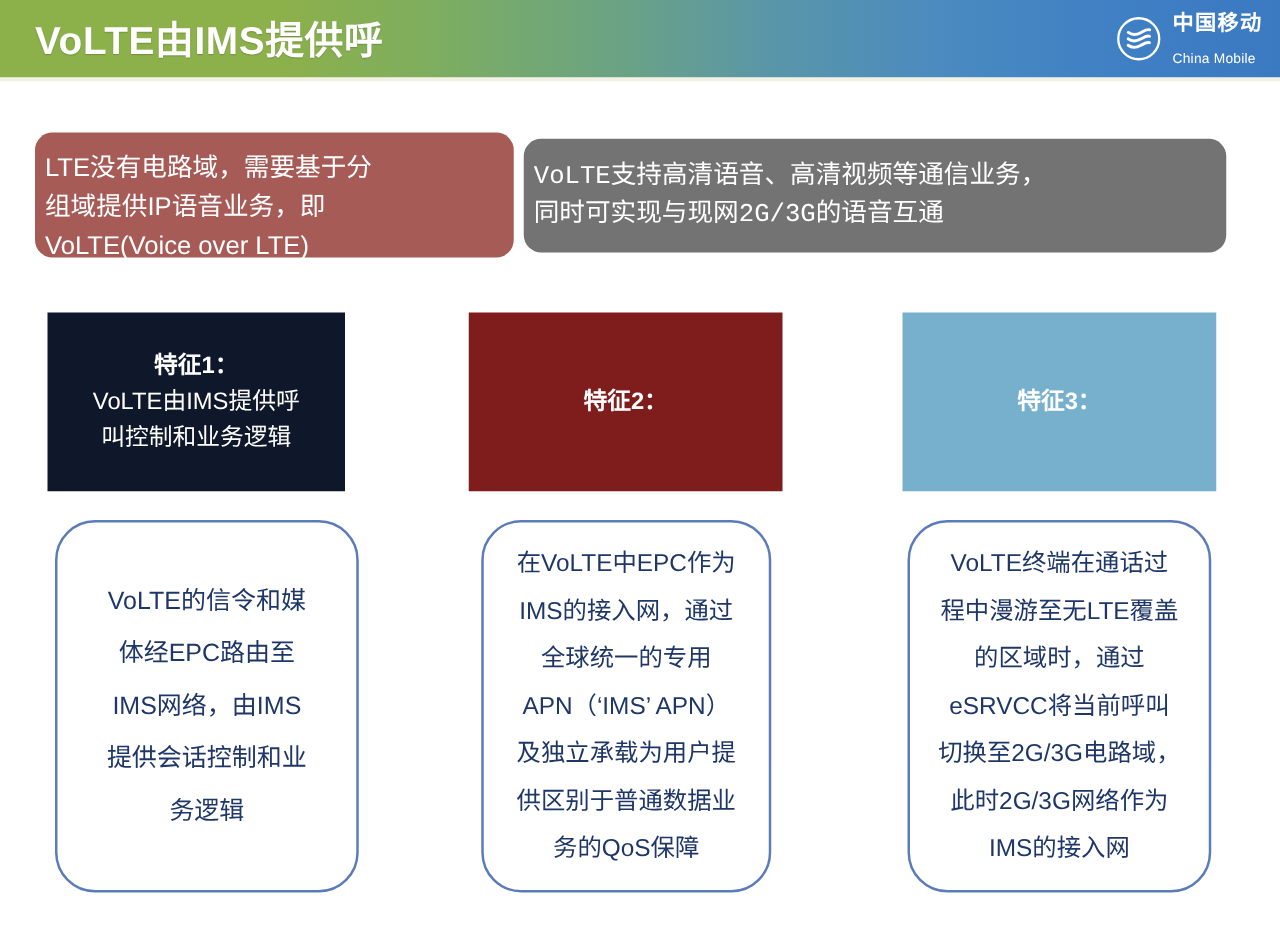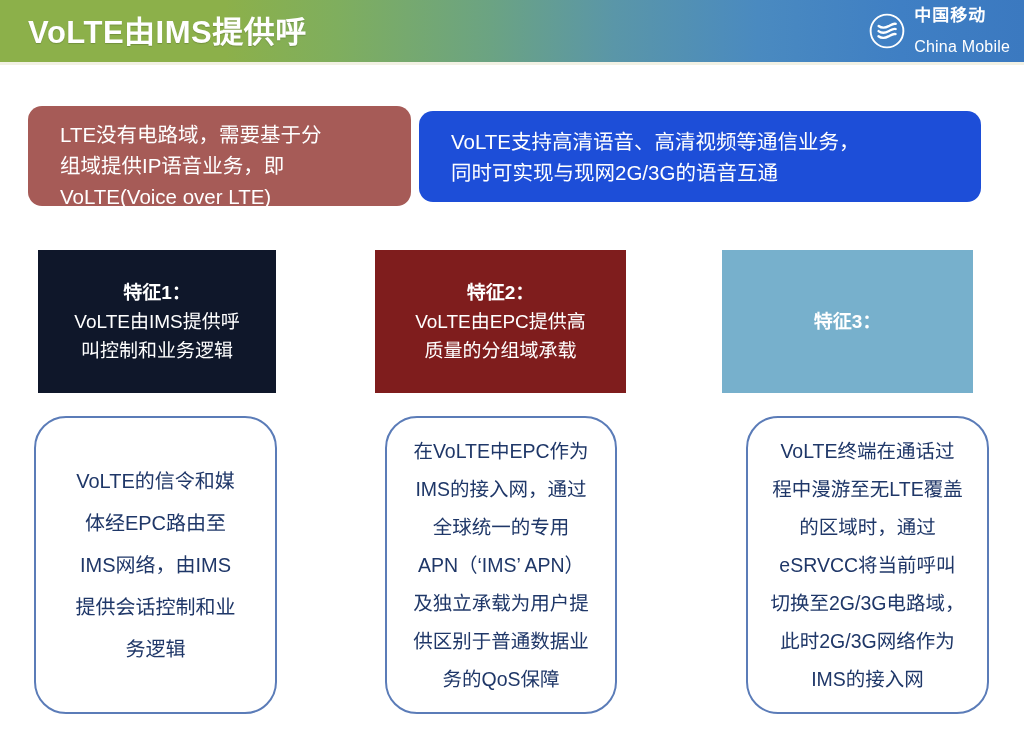--- a/index.html
+++ b/index.html
@@ -76,52 +76,53 @@
     line-height: 1;
   }
   .logo-cn {
     font-size: 17px;
     font-weight: bold;
     color: #ffffff;
     letter-spacing: 1px;
     white-space: nowrap;
   }
   .logo-en {
-    font-size: 16px;
+    font-size: 11px;
     color: #ffffff;
     letter-spacing: 0.2px;
     margin-top: 15px;
     white-space: nowrap;
   }
 
   
   .banner {
     position: absolute;
     border-radius: 14px;
     box-sizing: border-box;
     color: #ffffff;
     font-size: 20.5px;
     line-height: 31px;
-    padding: 13px 18px 13px 32px;
+    padding: 13px 18px 13px 8px;
     white-space: pre-line;
   }
   .banner-left {
     left: 28px;
     top: 106px;
     width: 383px;
     height: 100px;
     background: #a65b57;
   }
   .banner-right {
     left: 419px;
     top: 111px;
     width: 562px;
     height: 91px;
-    background: #1d4ed8;
+    background: #737373;
     padding-top: 15px;
+    font-family: Liberation Mono, monospace;
   }
 
   
   .feature-head {
     position: absolute;
     top: 250px;
     height: 143px;
     box-sizing: border-box;
     color: #ffffff;
     display: flex;
@@ -160,23 +161,23 @@
     color: #1f3768;
     display: flex;
     align-items: center;
     justify-content: center;
     text-align: center;
     white-space: pre-line;
     font-size: 20px;
     line-height: 42px;
     padding: 0 16px;
   }
-  .dc-1 { left: 34px;  width: 243px; }
+  .dc-1 { left: 44px;  width: 243px; }
   .dc-2 { left: 385px; width: 232px; font-size: 19.5px; line-height: 38px; }
-  .dc-3 { left: 726px; width: 243px; font-size: 19.5px; line-height: 38px; margin-left: 20px; }
+  .dc-3 { left: 726px; width: 243px; font-size: 19.5px; line-height: 38px; }
 </style>
 </head>
 <body>
 
 <div class="slide-header"></div>
 <div class="header-underline"></div>
 
 <div class="slide-title">VoLTE由IMS提供呼</div>
 
 <div class="logo-block">
@@ -202,22 +203,20 @@
 同时可实现与现网2G/3G的语音互通</div>
 
 <div class="feature-head fh-1">
   <div class="fh-title">特征1：</div>
   <div class="fh-body">VoLTE由IMS提供呼
 叫控制和业务逻辑</div>
 </div>
 
 <div class="feature-head fh-2">
   <div class="fh-title">特征2：</div>
-  <div class="fh-body">VoLTE由EPC提供高
-质量的分组域承载</div>
 </div>
 
 <div class="feature-head fh-3">
   <div class="fh-title">特征3：</div>
 </div>
 
 <div class="detail-card dc-1">VoLTE的信令和媒
 体经EPC路由至
 IMS网络，由IMS
 提供会话控制和业

